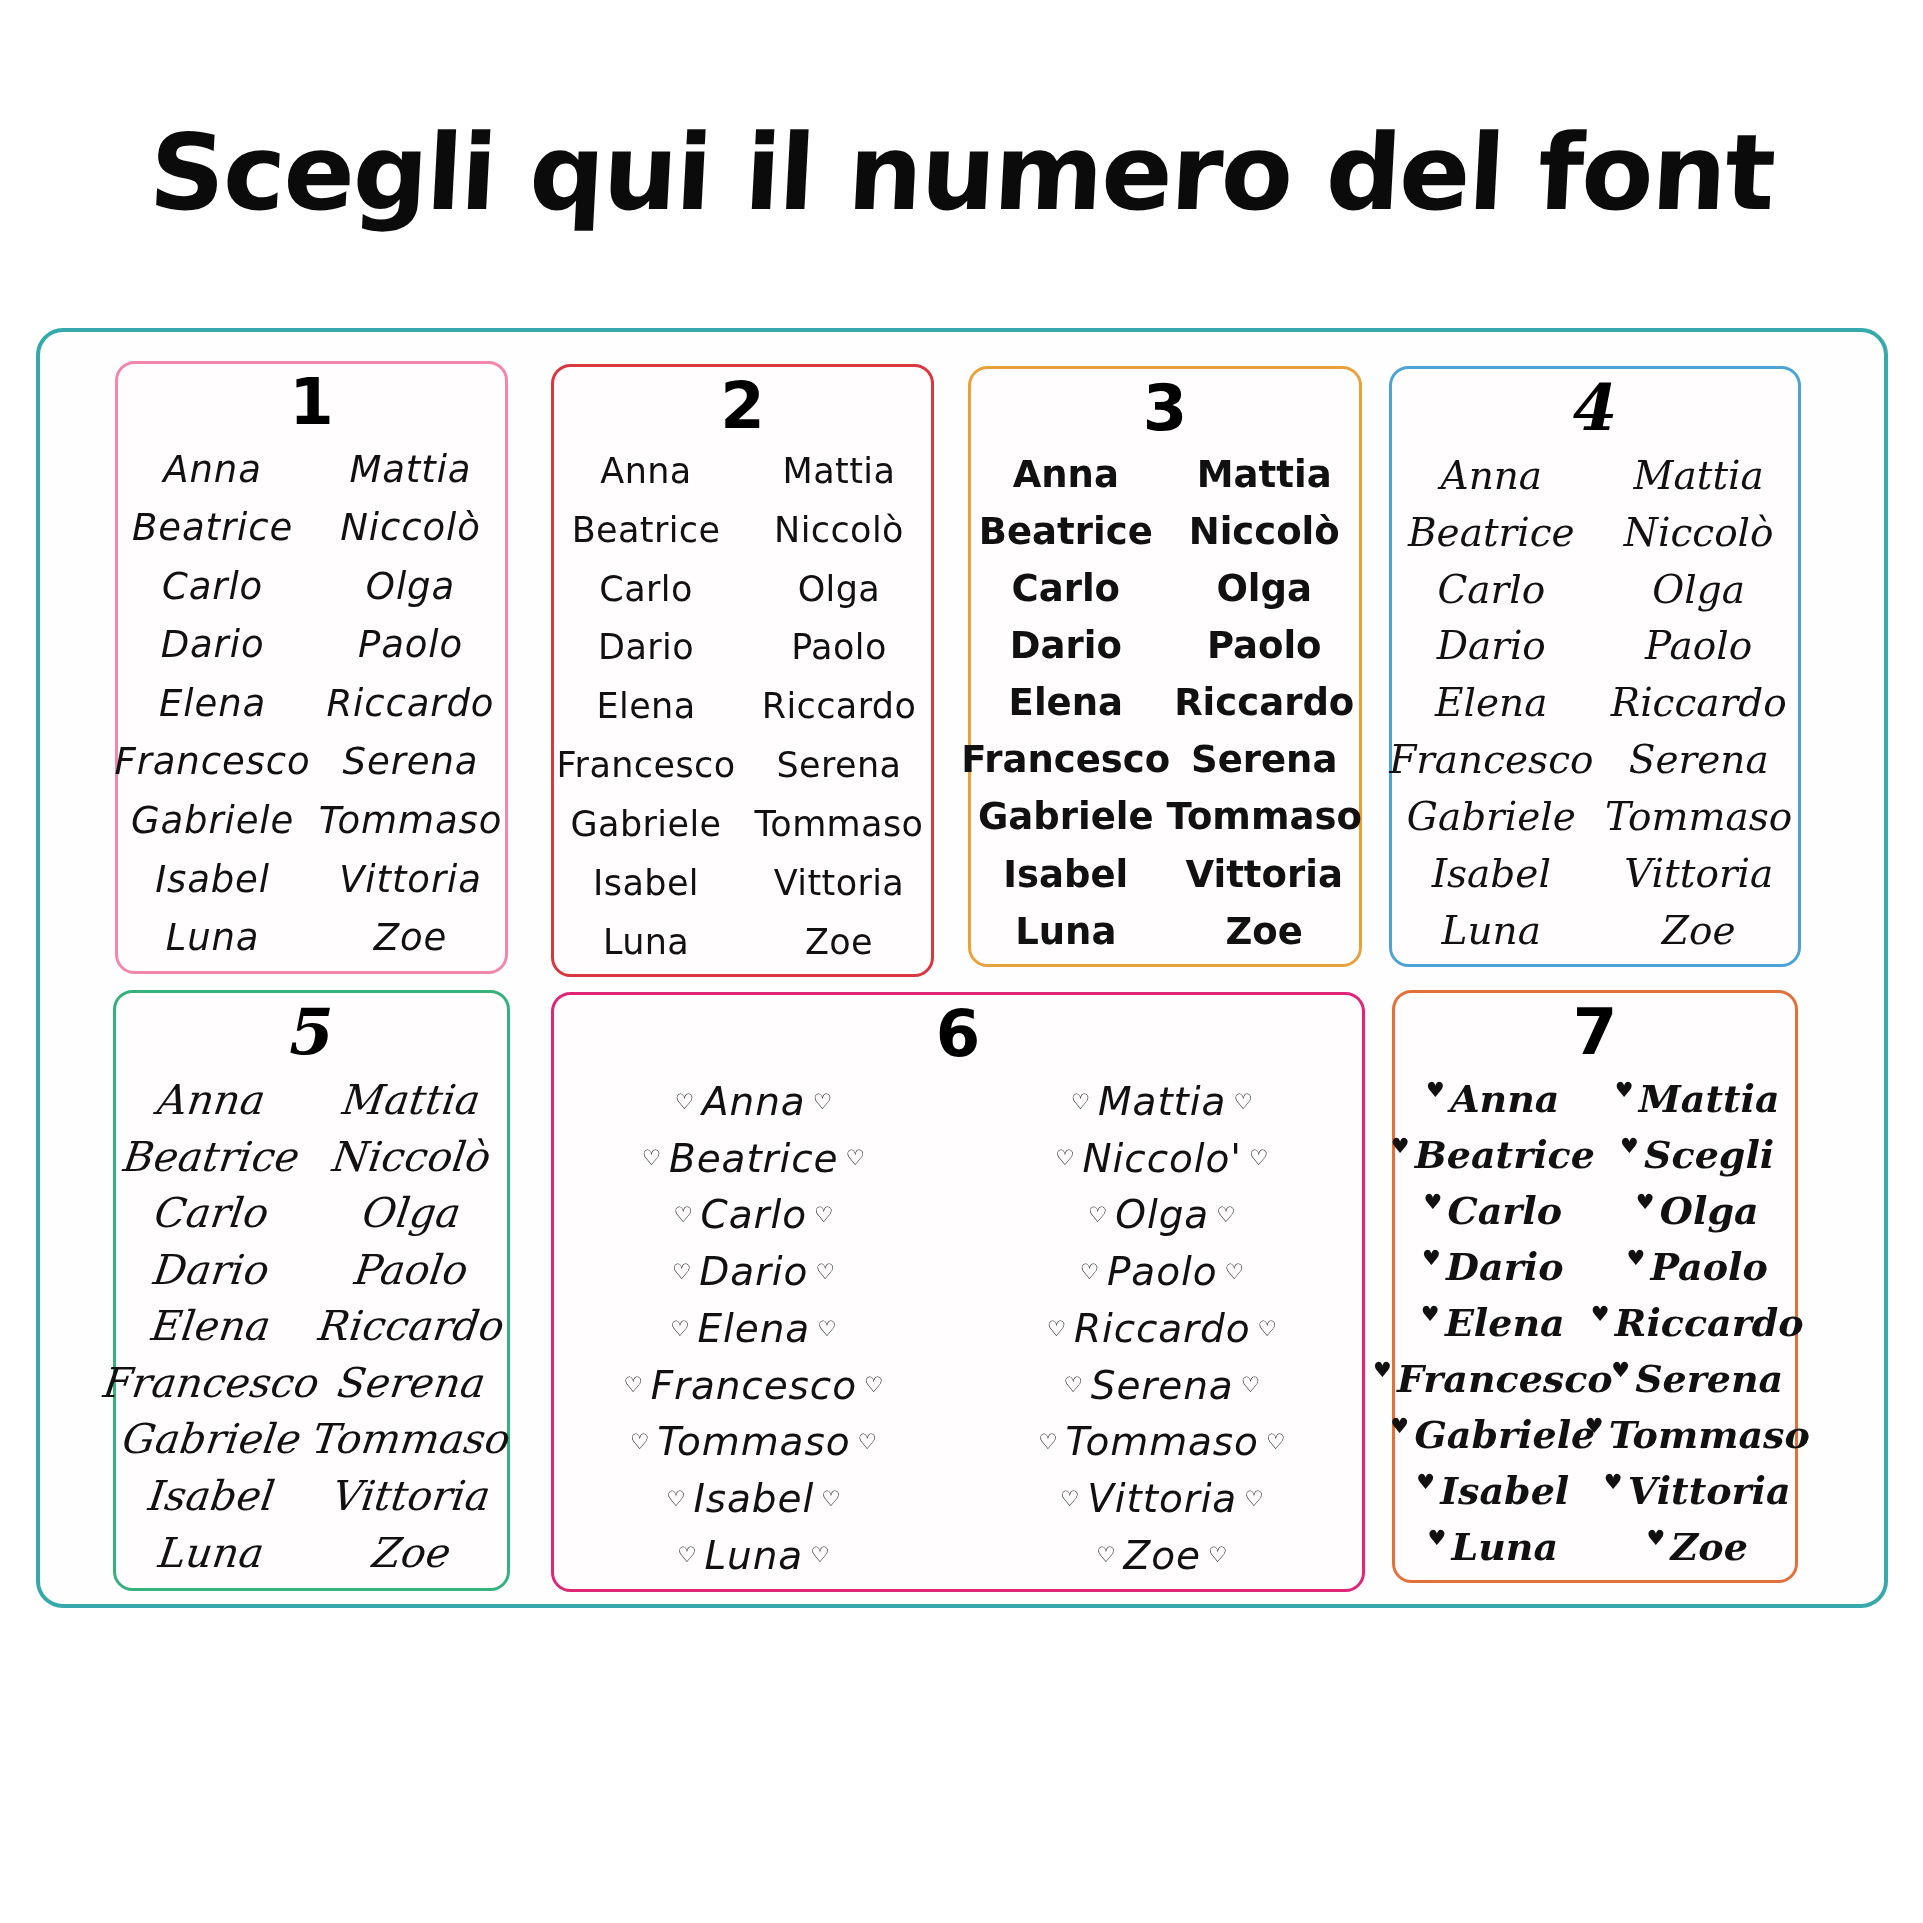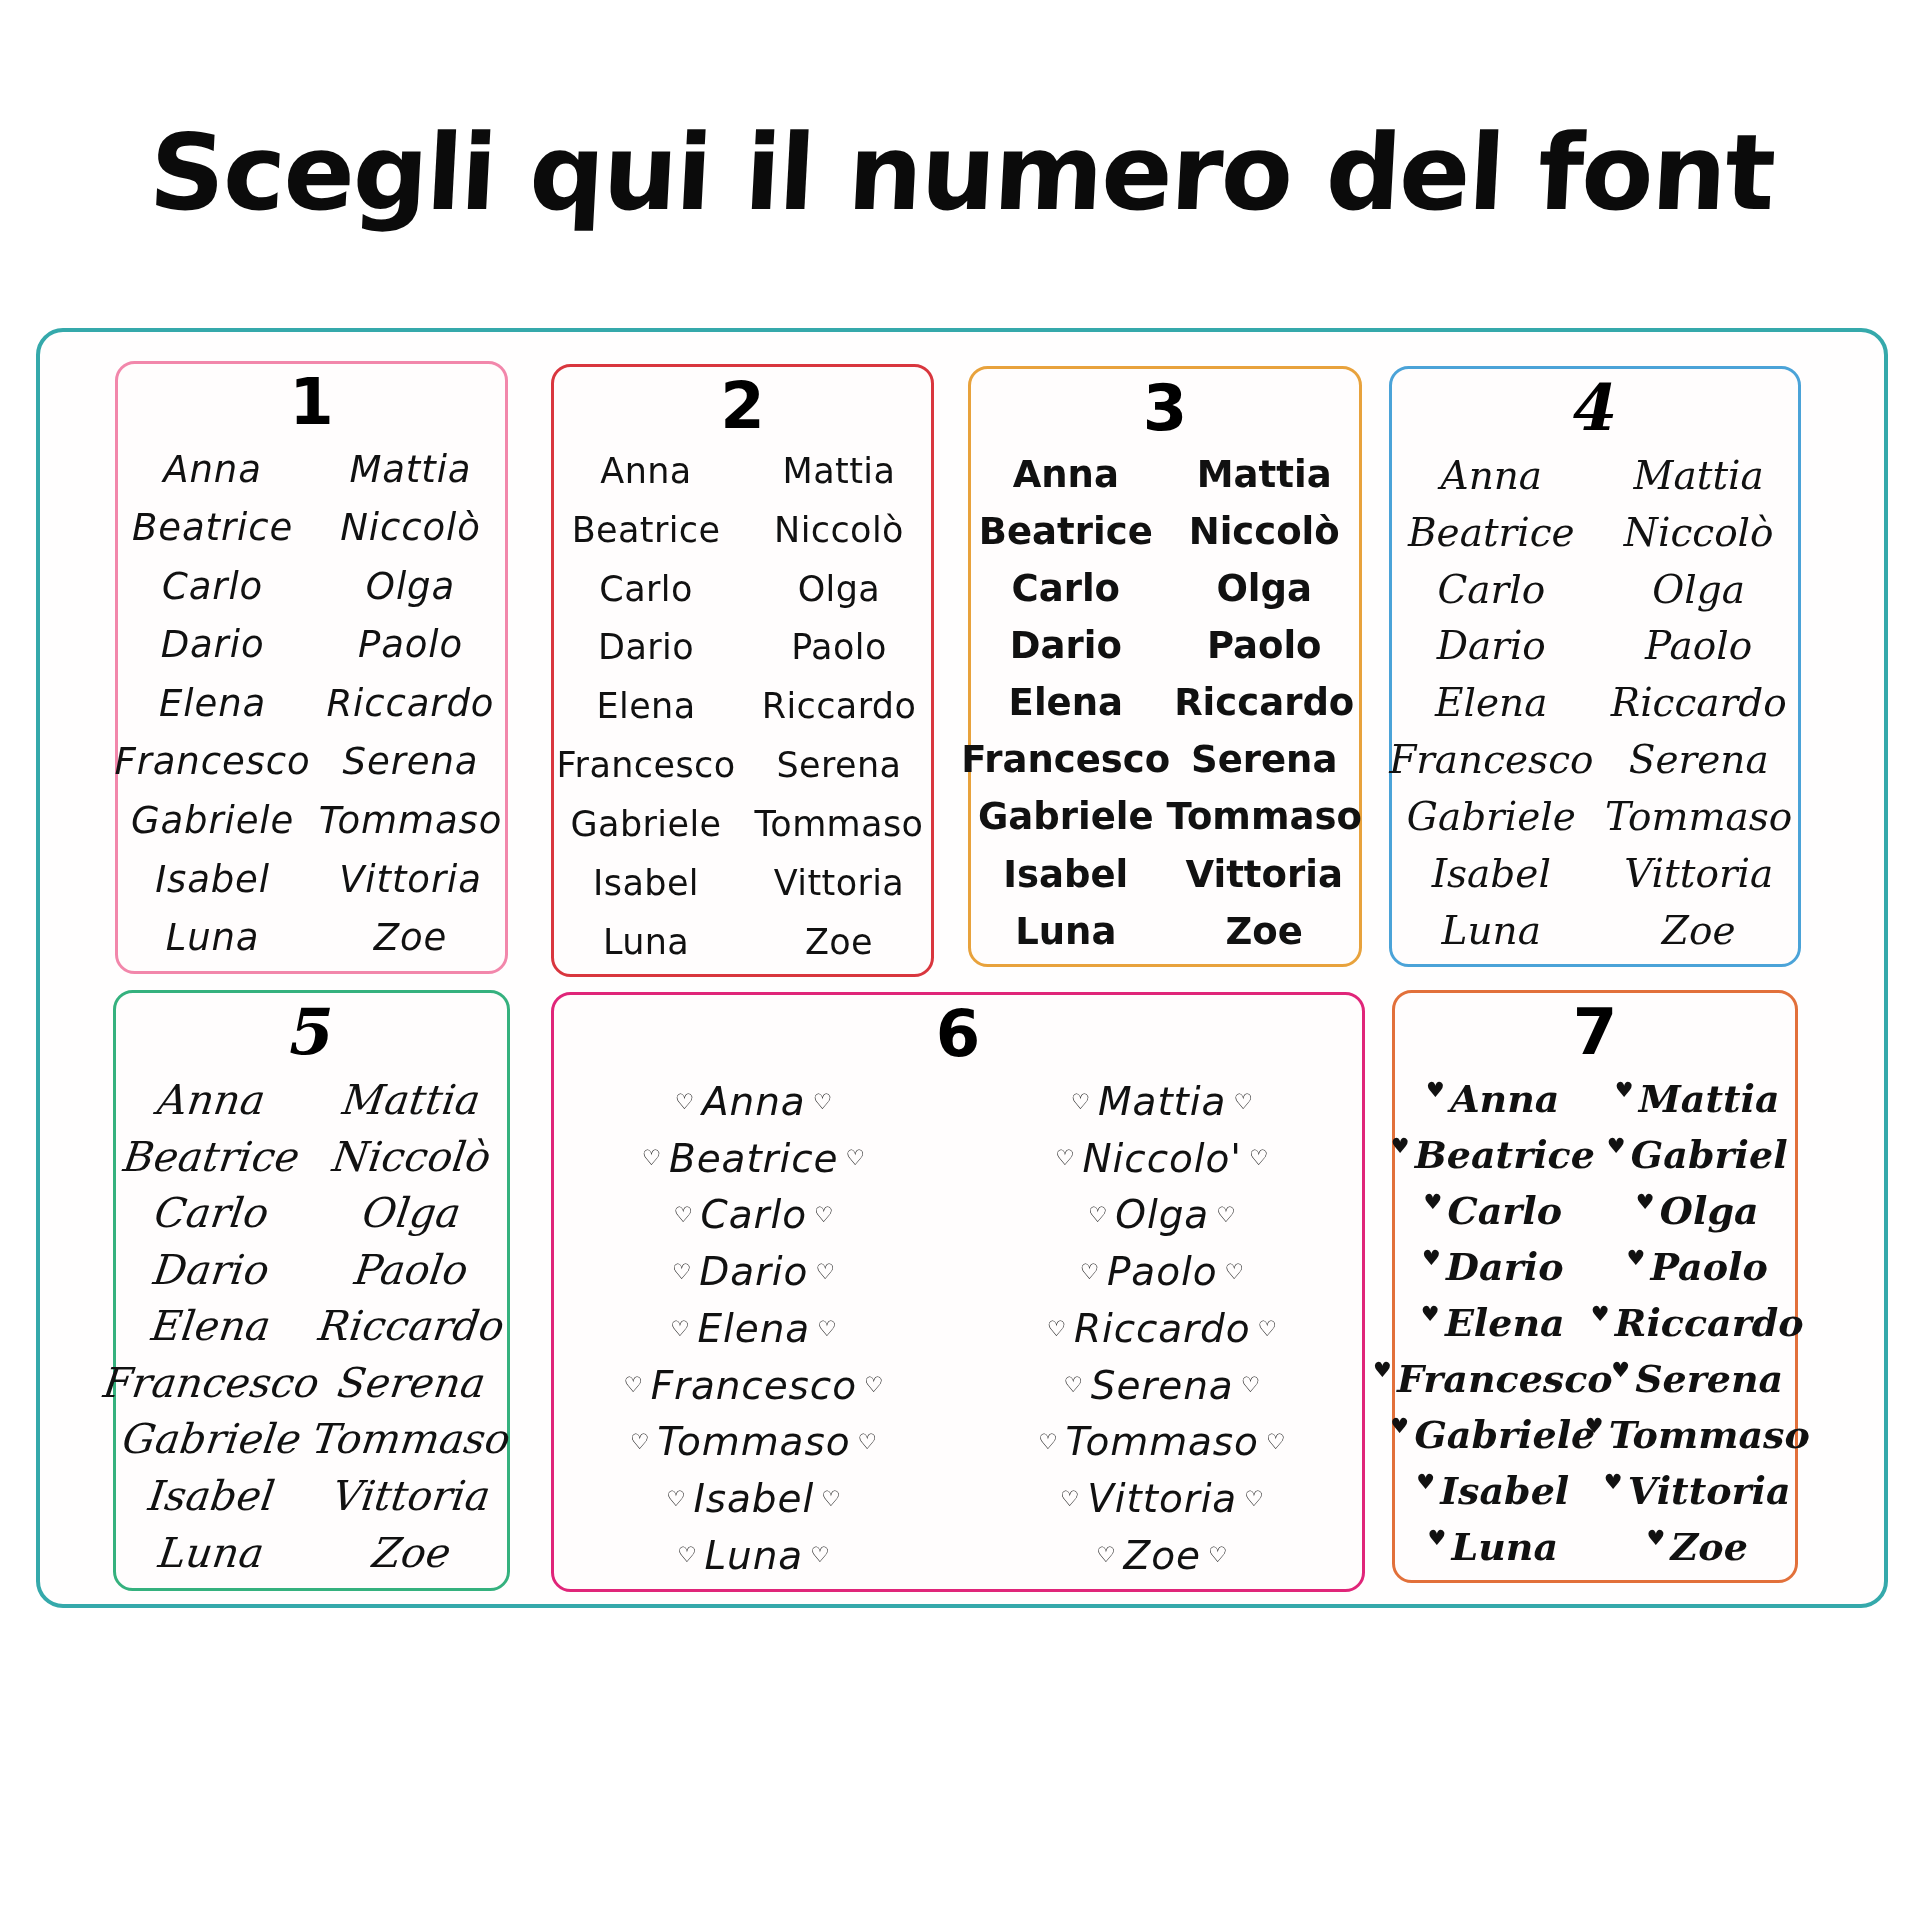--- a/index.html
+++ b/index.html
@@ -517,21 +517,21 @@
             <span>Luna</span>
           </div>
         </div>
         <div class="col">
           <div class="name">
             <span class="decor">♥</span>
             <span>Mattia</span>
           </div>
           <div class="name">
             <span class="decor">♥</span>
-            <span>Gabriel</span>
+            <span>Scegli</span>
           </div>
           <div class="name">
             <span class="decor">♥</span>
             <span>Olga</span>
           </div>
           <div class="name">
             <span class="decor">♥</span>
             <span>Paolo</span>
           </div>
           <div class="name">

